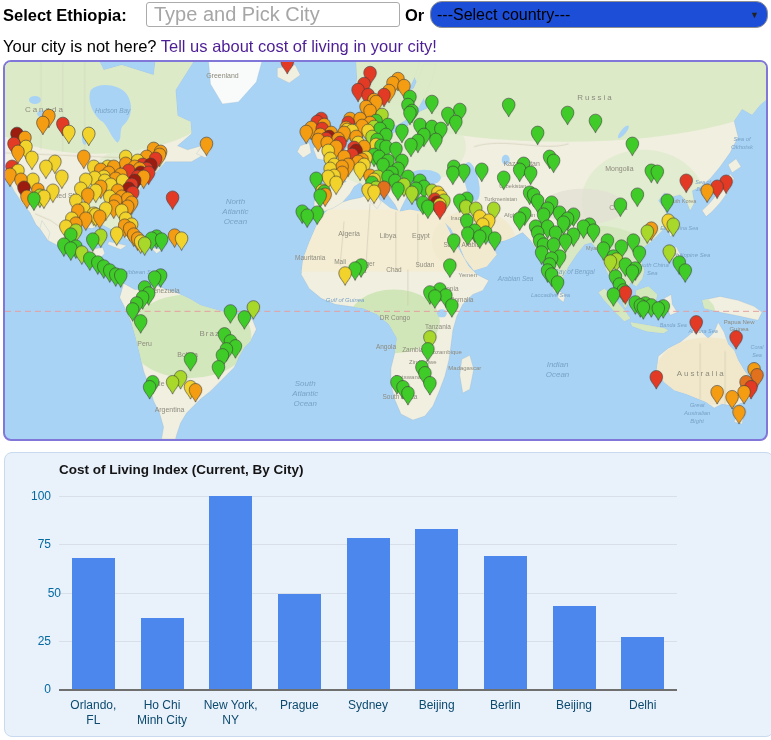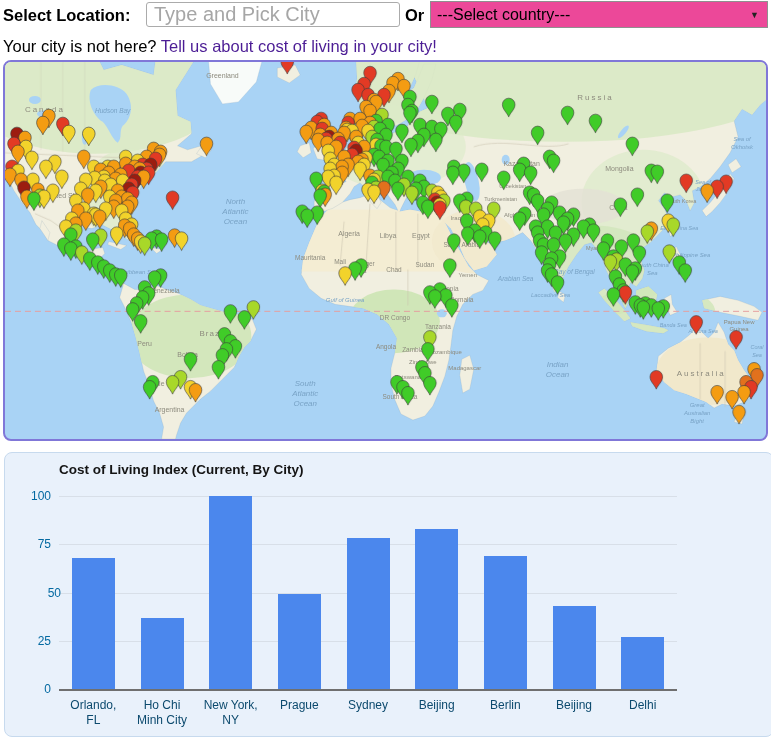--- a/index.html
+++ b/index.html
@@ -12,21 +12,21 @@
   #city-input{
     position:absolute;left:146px;top:2px;width:254px;height:25px;box-sizing:border-box;
     border:1px solid #ababab;border-radius:3px;padding:2px 7px;font-size:20px;
     font-family:"Liberation Sans",sans-serif;color:#222;outline:none;
   }
   #city-input::placeholder{color:#a6a6a6;}
   #or-label{position:absolute;left:405px;top:6px;}
   .select-wrap{position:absolute;left:430px;top:1px;width:338px;height:27px;}
   #country-select{
     width:100%;height:100%;box-sizing:border-box;-webkit-appearance:none;appearance:none;
-    border:1px solid #8f8f8f;border-radius:0;background:#ec4899;color:#000;
+    border:1px solid #8f8f8f;border-radius:12px;background:#1d4ed8;color:#000;
     font-size:16px;font-family:"Liberation Sans",sans-serif;padding:1px 24px 1px 6px;outline:none;
   }
   .caret{position:absolute;right:9px;top:9px;font-size:9px;color:#222;pointer-events:none;}
   #prompt-line{position:absolute;left:3px;top:37px;font-size:16.5px;color:#000;}
   #prompt-line a{color:#4c1d95;text-decoration:none;cursor:pointer;}
   #map-box{
     position:absolute;left:3px;top:60px;width:765px;height:381px;box-sizing:border-box;
     border:2px solid #8077d8;border-radius:8px;overflow:hidden;background:#a9d3f5;cursor:grab;
   }
   #map-svg{display:block;}
@@ -39,21 +39,21 @@
   }
   .gridline{position:absolute;height:1px;background:#d8dfe8;}
   .axisline{position:absolute;height:2px;background:#6f6f6f;}
   .ytick{position:absolute;width:44px;text-align:right;font-size:12px;color:#0369a1;}
   .bar{position:absolute;background:#4b87ed;}
   .xlab{position:absolute;text-align:center;font-size:12px;color:#0c4a6e;line-height:15px;}
 </style>
 </head>
 <body>
 
-<span id="sel-label" class="lbl">Select Location:</span>
+<span id="sel-label" class="lbl">Select Ethiopia:</span>
 <input id="city-input" type="text" placeholder="Type and Pick City" style="">
 <span id="or-label" class="lbl">Or</span>
 <div class="select-wrap">
   <select id="country-select">
     <option>---Select country---</option>
   </select>
   <span class="caret">▼</span>
 </div>
 
 <div id="prompt-line">

